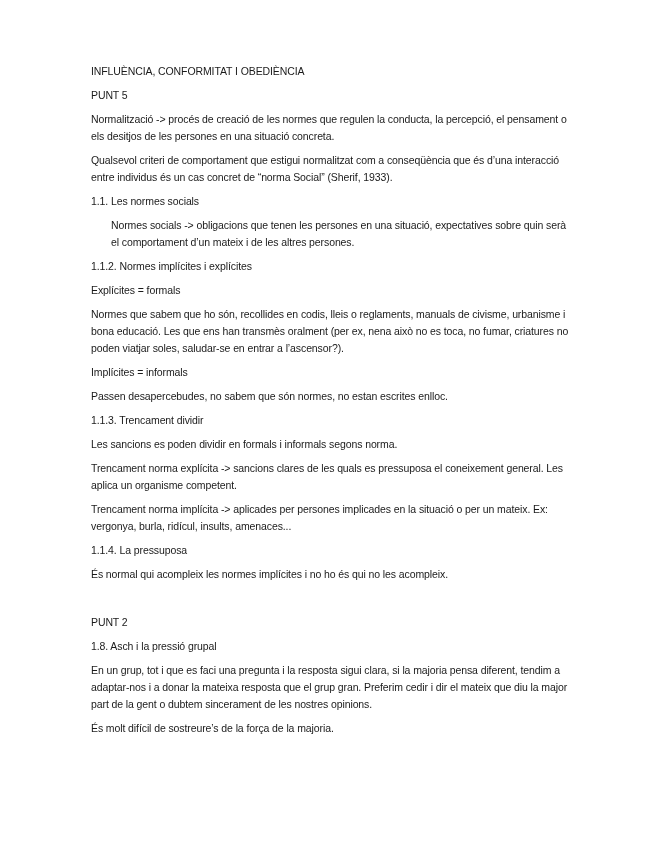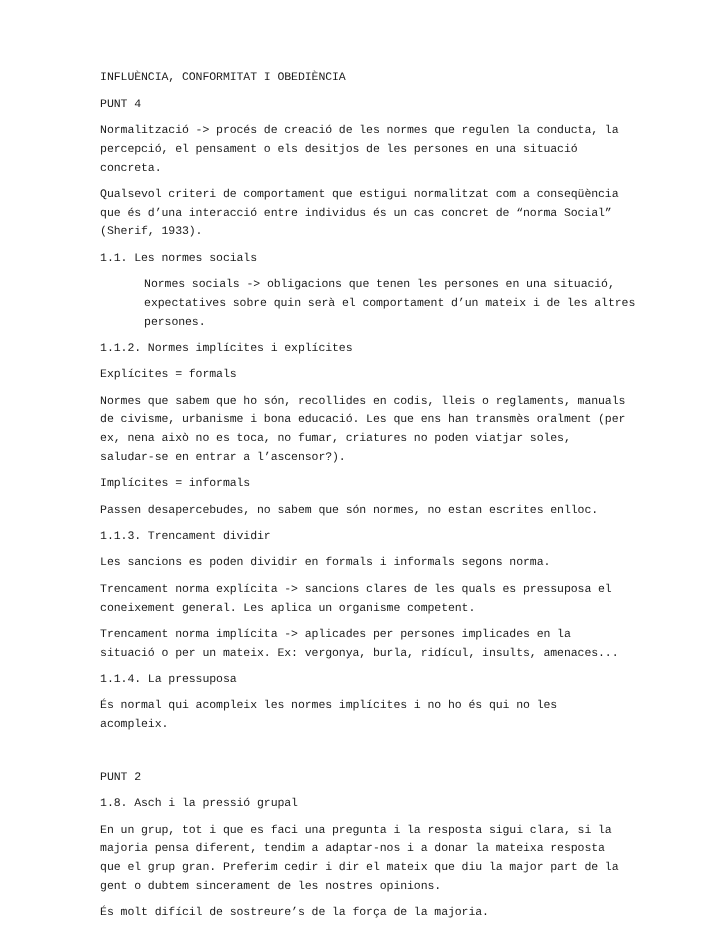--- a/index.html
+++ b/index.html
@@ -6,53 +6,53 @@
     margin: 0;
     padding: 0;
     background: #ffffff;
   }
   .page {
     position: relative;
     width: 655px;
     height: 848px;
     background: #ffffff;
     overflow: hidden;
-    font-family: Liberation Mono, monospace;
+    font-family: Liberation Sans, sans-serif;
     color: #1a1a1a;
   }
   .content {
     position: absolute;
     left: 91px;
     top: 63px;
     width: 480px;
   }
   .content p {
     margin: 0 0 7px 0;
     font-size: 10.5px;
     line-height: 17px;
     letter-spacing: -0.1px;
     text-align: left;
     white-space: normal;
     color: #1a1a1a;
   }
   .content p.indent {
-    margin-left: 40px;
+    margin-left: 20px;
     width: 456px;
   }
   .content p.gap-before {
     margin-top: 31px;
   }
 </style>
 </head>
 <body>
 
 <div class="page">
   <div class="content">
     <p>INFLUÈNCIA, CONFORMITAT I OBEDIÈNCIA</p>
-    <p>PUNT 4</p>
+    <p>PUNT 5</p>
     <p>Normalització -&gt; procés de creació de les normes que regulen la conducta, la percepció, el pensament o els desitjos de les persones en una situació concreta.</p>
     <p>Qualsevol criteri de comportament que estigui normalitzat com a conseqüència que és d’una interacció entre individus és un cas concret de “norma Social” (Sherif, 1933).</p>
     <p>1.1. Les normes socials</p>
     <p class="indent">Normes socials -&gt; obligacions que tenen les persones en una situació, expectatives sobre quin serà el comportament d’un mateix i de les altres persones.</p>
     <p>1.1.2. Normes implícites i explícites</p>
     <p>Explícites = formals</p>
     <p>Normes que sabem que ho són, recollides en codis, lleis o reglaments, manuals de civisme, urbanisme i bona educació. Les que ens han transmès oralment (per ex, nena això no es toca, no fumar, criatures no poden viatjar soles, saludar-se en entrar a l’ascensor?).</p>
     <p>Implícites = informals</p>
     <p>Passen desapercebudes, no sabem que són normes, no estan escrites enlloc.</p>
     <p>1.1.3. Trencament dividir</p>

